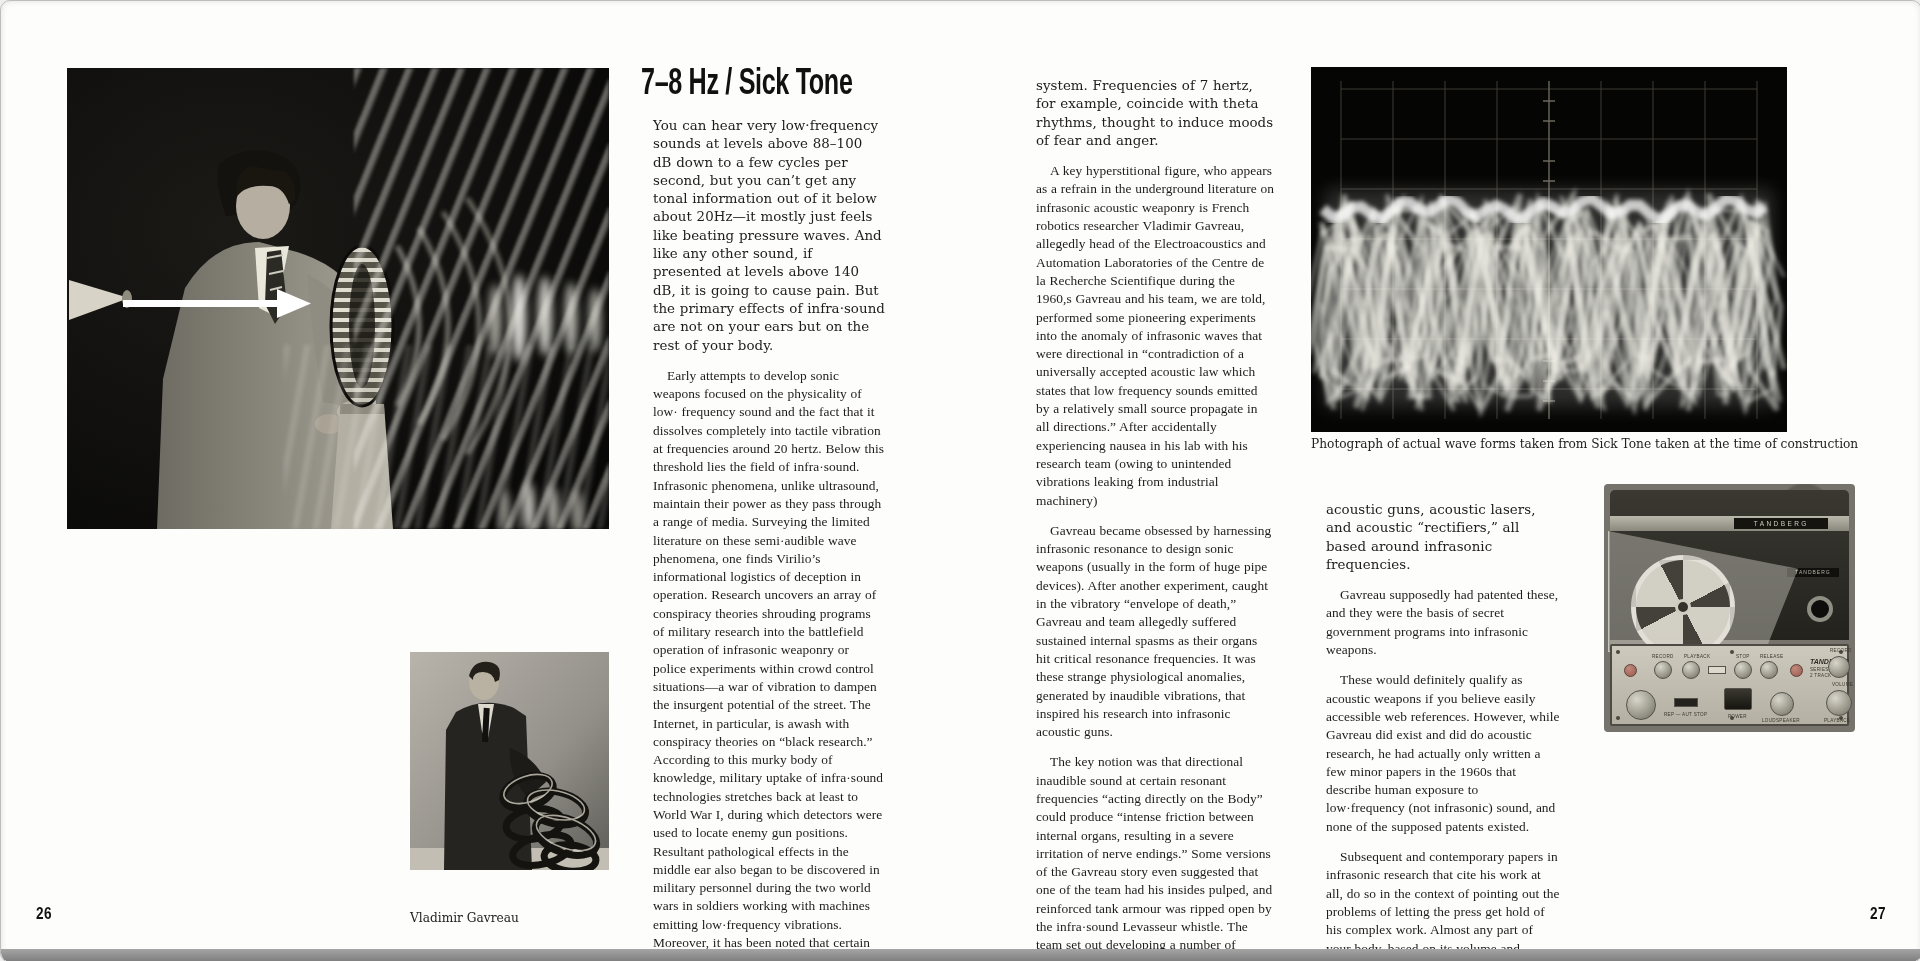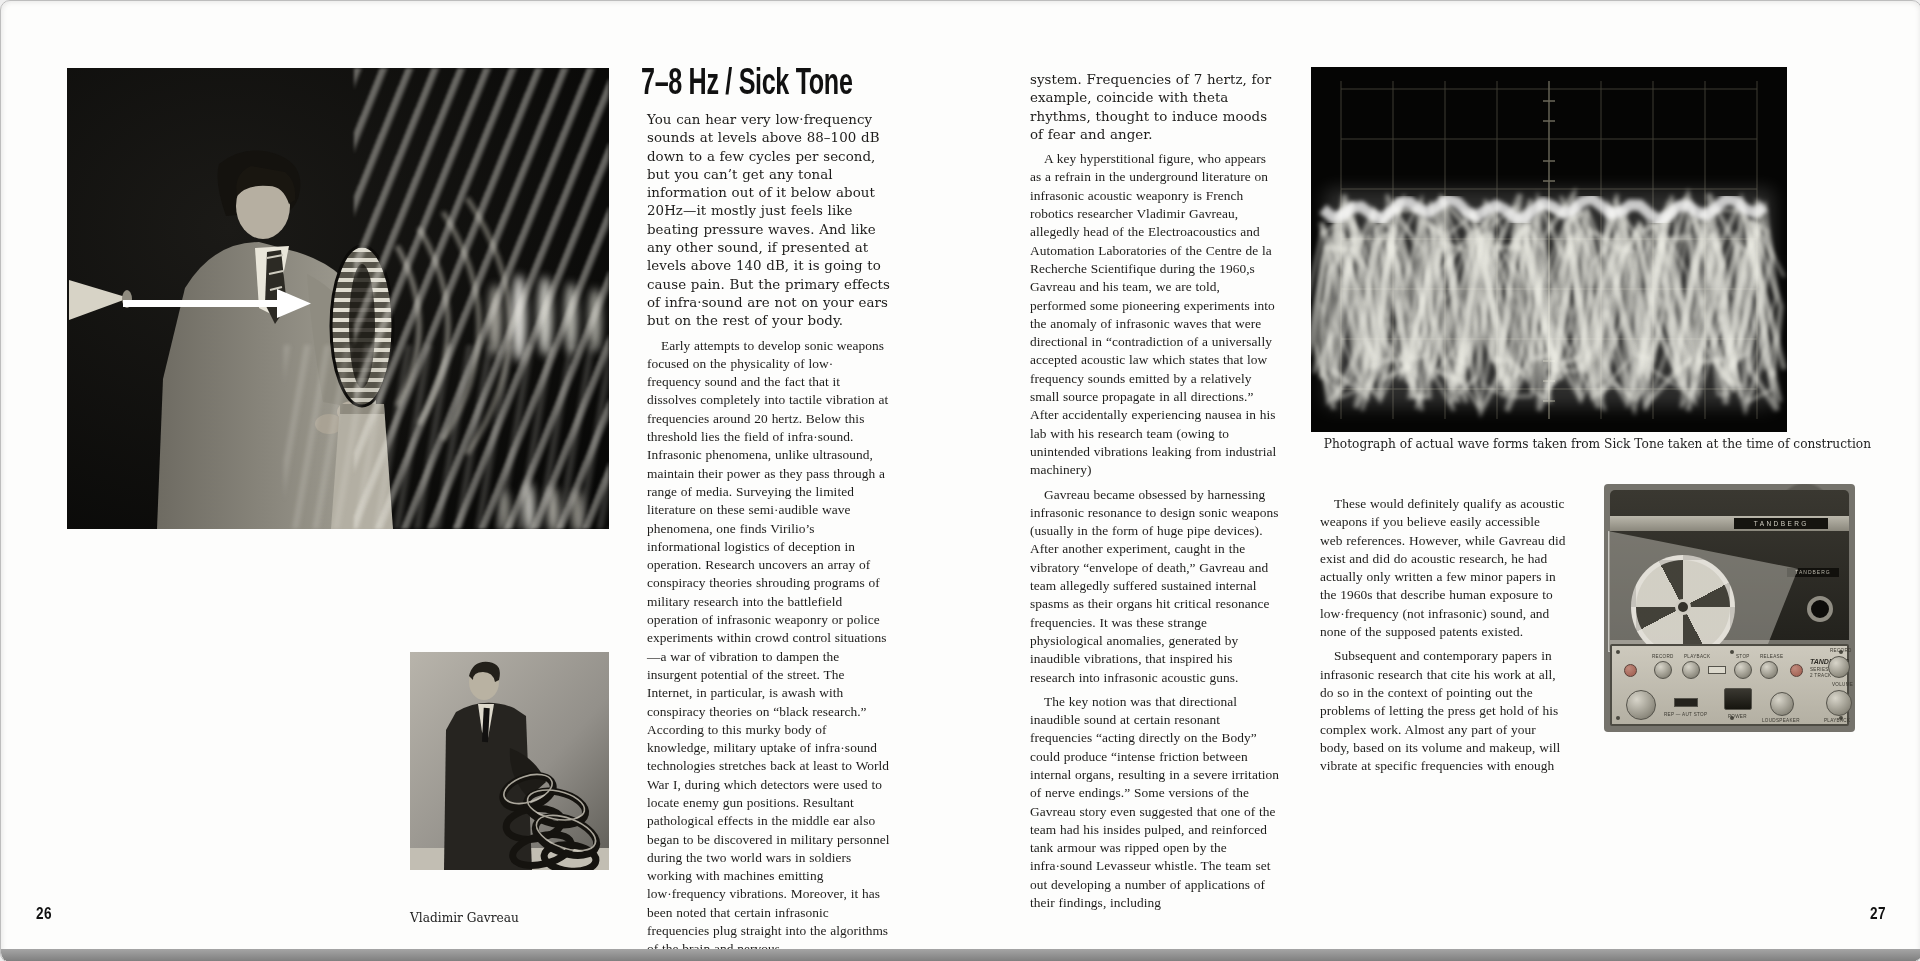--- a/index.html
+++ b/index.html
@@ -4,21 +4,21 @@
 <style>
   html,body{margin:0;padding:0;background:#efefef;}
   .sheet{position:relative;width:1920px;height:961px;background:#fdfdfc;border-radius:10px;
          border:1px solid #bdbdbd;overflow:hidden;font-family:"DejaVu Serif",serif;color:#1d1c1a;
          box-shadow:inset 0 0 6px rgba(0,0,0,.12);}
   .bottom-edge{position:absolute;left:0;right:0;bottom:0;height:13px;
          background:linear-gradient(#a5a5a5,#7c7c7c);border-radius:0 0 9px 9px;}
   .photo{position:absolute;overflow:hidden;background:#0d0d0c;}
   .bodycol{position:absolute;font-size:13.4px;line-height:18.3px;text-align:left;
          word-spacing:.4px;letter-spacing:.05px;}
-  .bodycol p{margin:6px;}
+  .bodycol p{margin:12px;}
   .bodycol p.ind{text-indent:14px;font-family:Liberation Serif, serif;}
   .headline{position:absolute;font-family:"Liberation Sans",sans-serif;font-weight:700;
          font-size:37px;letter-spacing:-.5px;transform:scaleX(.68);transform-origin:0 0;
          white-space:nowrap;color:#111;}
   .caption{position:absolute;font-size:12.2px;color:#222;}
   .pagenum{position:absolute;font-family:"Liberation Sans",sans-serif;font-weight:700;
          font-size:17px;letter-spacing:.5px;transform:scaleX(.8);transform-origin:0 0;color:#111;}
   .pagenum.right{transform-origin:100% 0;}
   
   .stripes{position:absolute;right:0;top:0;width:47%;height:100%;opacity:.75;filter:blur(1.6px);
@@ -244,23 +244,25 @@
     <path d="M10.0 236.0 L29.1 327.0 L10.6 306.4 L16.4 208.1 L44.1 166.6 L33.4 239.5 L25.6 331.8 L54.3 320.4 L56.5 216.0 L39.3 149.4 L61.2 200.6 L77.2 294.4 L57.9 300.3 L67.4 204.1 L93.5 127.9 L80.1 169.6 L75.7 275.1 L104.9 309.0 L103.4 232.1 L88.1 152.2 L112.4 182.0 L125.0 290.2 L105.5 341.7 L118.5 274.4 L142.6 179.9 L127.0 183.1 L126.0 277.9 L155.2 335.7 L150.3 274.5 L137.2 167.2 L163.5 146.7 L172.6 232.4 L153.4 305.5 L169.7 265.5 L191.3 162.8 L174.0 132.7 L176.6 217.7 L205.2 311.5 L197.0 297.7 L186.7 202.3 L214.5 158.3 L219.9 230.6 L201.5 329.7 L221.0 329.0 L239.7 230.3 L221.1 161.4 L227.4 208.7 L254.9 303.9 L243.8 314.8 L236.4 219.0 L265.2 134.8 L267.0 166.3 L250.0 267.6 L272.2 303.5 L287.8 227.3 L268.5 141.9 L278.4 164.5 L304.2 272.3 L290.6 331.5 L286.5 272.2 L315.8 179.4 L313.9 180.5 L298.8 277.5 L323.4 344.1 L335.6 291.2 L316.1 184.3 L329.5 157.6 L353.3 238.9 L337.4 313.5 L336.9 275.9 L366.0 169.0 L360.7 128.5 L347.9 205.2 L374.5 298.7 L383.1 289.1 L363.9 194.0 L380.7 145.0 L402.0 214.2 L384.4 318.6 L387.5 328.3 L416.0 236.3 L407.5 166.9 L397.4 212.3 L425.4 311.4 L430.3 330.2 L412.1 238.0 L432.0 148.6 L450.3 171.4 L431.6 268.9 L438.3 306.5 L465.6 230.2 L454.2 137.6 L447.2 150.5" fill="none" stroke="#f4f3ec" stroke-width="3" stroke-opacity="0.5" filter="url(#wblur)"></path>
         <path d="M22.9 342.1 L3.5 275.2 L14.2 180.3 L39.7 182.5 L25.5 277.0 L22.2 335.3 L51.5 274.7 L48.8 167.1 L34.2 146.0 L59.2 231.5 L70.7 305.2 L51.2 266.0 L65.3 163.4 L88.6 132.8 L72.4 217.4 L72.6 311.6 L101.7 298.7 L95.7 203.4 L83.4 158.6 L110.3 230.2 L118.1 329.5 L99.2 329.4 L116.6 230.7 L137.2 161.1 L119.4 207.7 L123.2 303.0 L151.6 314.6 L142.4 219.3 L133.0 134.7 L161.2 165.6 L165.3 267.0 L147.4 303.7 L167.8 228.2 L185.5 142.5 L166.6 164.5 L174.1 272.2 L201.1 332.0 L189.2 273.2 L182.8 180.1 L211.9 180.3 L212.4 276.9 L196.0 343.9 L219.1 291.5 L233.5 184.4 L214.1 156.9 L225.2 237.8 L250.4 312.9 L236.0 276.1 L233.0 169.3 L262.3 128.3 L259.3 204.7 L244.9 298.7 L270.2 289.9 L281.2 195.0 L261.8 145.5 L276.3 214.0 L299.3 318.6 L282.9 328.9 L283.5 237.0 L312.5 167.0 L306.1 211.6 L294.2 310.6 L321.2 330.0 L328.6 238.2 L309.7 148.3 L327.5 170.5 L347.9 268.0 L329.9 306.4 L334.2 230.8 L362.3 138.1 L352.8 150.4 L343.8 254.4 L372.1 318.7 L375.8 265.7 L358.0 172.7 L378.8 169.6 L396.1 267.7 L377.1 343.7 L385.1 301.4 L411.9 197.3 L399.6 166.5 L393.7 245.4 L422.8 324.4 L422.8 292.5 L406.7 183.6 L430.0 133.1 L444.1 200.8 L424.6 293.1 L436.1 286.6 L461.1 190.0 L446.4 132.9 L443.9 195.3 L473.2 302.1" fill="none" stroke="#f4f3ec" stroke-width="5" stroke-opacity="0.5" filter="url(#wblur)"></path>
         <path d="M-3.1 231.2 L12.2 160.9 L34.6 206.7 L17.8 302.1 L19.2 314.4 L48.1 219.5 L41.0 134.5 L29.7 164.8 L57.0 266.4 L63.7 304.0 L45.0 229.1 L63.4 143.2 L83.1 164.5 L64.9 272.0 L69.9 332.4 L97.9 274.2 L87.8 180.7 L79.3 180.0 L107.9 276.2 L110.8 343.6 L93.3 291.8 L114.7 184.4 L131.3 156.2 L112.2 236.7 L120.9 312.3 L147.4 276.3 L134.5 169.7 L129.3 128.1 L158.5 204.1 L157.8 298.6 L142.0 290.7 L165.9 196.1 L179.2 145.9 L159.7 213.9 L172.0 318.5 L196.5 329.5 L181.4 237.8 L179.6 167.0 L208.8 210.8 L204.7 309.8 L191.1 329.8 L217.0 238.4 L226.8 148.1 L207.5 169.5 L223.1 267.1 L245.3 306.3 L228.3 231.3 L230.1 138.5 L258.9 150.2 L251.4 254.1 L240.4 319.2 L268.0 266.8 L274.1 173.5 L255.6 169.7 L274.4 267.3 L293.8 343.7 L275.4 302.0 L280.9 197.7 L308.7 166.0 L298.2 244.3 L290.1 323.7 L318.8 292.6 L321.3 183.8 L304.0 132.7 L325.6 199.9 L341.9 292.7 L322.7 287.1 L331.8 190.9 L358.1 133.3 L345.0 195.1 L340.1 302.1 L369.4 321.5 L368.2 235.7 L352.7 164.5 L376.8 206.8 L389.7 310.6 L370.2 340.5 L382.9 255.7 L407.2 163.3 L391.8 178.6 L390.4 274.2 L419.7 316.6 L415.1 242.6 L401.8 142.9 L428.0 143.8 L437.3 241.8 L418.1 308.6 L434.1 259.4 L455.9 163.8 L438.7 154.2 L441.0 250.8 L469.7 334.8 L461.9 302.9" fill="none" stroke="#f4f3ec" stroke-width="3" stroke-opacity="0.5" filter="url(#wblur)"></path>
         <path d="M10.3 155.5 L29.0 235.6 L10.4 311.7 L16.7 276.5 L44.2 170.1 L33.1 127.9 L25.7 203.6 L54.5 298.6 L56.3 291.5 L39.3 197.1 L61.5 146.4 L77.1 213.7 L57.8 318.5 L67.6 330.1 L93.5 238.6 L79.9 167.1 L75.8 210.1 L105.1 309.0 L103.2 329.7 L88.1 238.6 L112.7 147.8 L124.9 168.6 L105.4 266.2 L118.8 306.3 L142.6 232.0 L126.8 138.9 L126.1 150.0 L155.3 253.9 L150.0 319.6 L137.2 267.8 L163.8 174.4 L172.4 169.7 L153.3 266.9 L170.0 343.7 L191.3 302.5 L173.7 198.0 L176.8 165.5 L205.3 243.3 L196.8 323.0 L186.7 292.6 L214.7 184.0 L219.7 132.3 L201.4 199.1 L221.2 292.4 L239.6 287.6 L220.9 191.7 L227.6 133.7 L254.9 195.0 L243.5 302.1 L236.5 322.2 L265.4 236.8 L266.7 164.9 L250.0 206.4 L272.5 310.1 L287.7 340.6 L268.3 256.0 L278.6 163.2 L304.3 177.7 L290.3 273.1 L286.6 316.2 L315.9 242.9 L313.6 143.1 L298.8 143.3 L323.6 241.3 L335.4 308.8 L315.9 260.3 L329.7 164.7 L353.2 154.4 L337.2 250.6 L337.0 335.0 L366.2 303.7 L360.5 203.4 L348.0 169.1 L374.7 246.6 L382.9 332.6 L363.8 309.9 L381.0 202.3 L401.9 143.6 L384.2 202.9 L387.7 294.9 L416.1 292.3 L407.2 194.1 L397.5 126.9 L425.6 179.4 L430.1 285.6 L412.1 311.2 L432.2 229.5 L450.2 155.5 L431.4 194.1 L438.5 301.8 L465.7 342.8 L454.0 266.7 L447.3 174.4" fill="none" stroke="#f4f3ec" stroke-width="5" stroke-opacity="0.5" filter="url(#wblur)"></path>
         <path d="M22.8 265.3 L3.4 306.2 L14.4 232.6 L39.7 139.4 L25.3 149.8 L22.3 253.6 L51.6 320.0 L48.6 268.9 L34.2 175.2 L59.5 169.8 L70.5 266.5 L51.1 343.7 L65.6 303.0 L88.6 198.3 L72.2 164.9 L72.7 242.2 L101.8 322.3 L95.4 292.6 L83.5 184.1 L110.5 131.9 L117.9 198.3 L99.1 292.0 L116.8 288.2 L137.2 192.6 L119.2 134.1 L123.4 194.8 L151.6 302.1 L142.2 323.0 L133.1 237.8 L161.4 165.3 L165.1 205.9 L147.3 309.5 L168.1 340.6 L185.4 256.3 L166.4 163.0 L174.3 176.8 L201.2 272.1 L188.9 315.9 L183.0 243.2 L212.1 143.3 L212.2 142.9 L196.0 240.7 L219.3 309.0 L233.4 261.3 L213.9 165.6 L225.4 154.5 L250.4 250.4 L235.7 335.2 L233.2 304.5 L262.5 204.1 L259.0 168.9 L244.9 245.8 L270.4 332.0 L281.0 310.0 L261.6 202.4 L276.6 143.1 L299.3 201.9 L282.6 294.2 L283.6 292.5 L312.6 194.7 L305.8 127.1 L294.2 179.1 L321.5 285.4 L328.4 311.9 L309.6 230.6 L327.8 156.1 L347.8 194.0 L329.7 301.6 L334.4 343.0 L362.4 267.3 L352.6 174.5 L343.8 184.7 L372.3 280.2 L375.6 329.6 L358.0 260.5 L379.1 155.8 L396.0 145.3 L376.9 236.5 L385.3 305.2 L411.9 259.1 L399.3 159.2 L393.8 139.6 L422.9 231.4 L422.6 320.8 L406.6 298.3 L430.3 201.2 L443.9 164.1 L424.4 241.1 L436.4 334.6 L461.1 322.7 L446.2 219.3 L444.0 156.1 L473.3 209.9" fill="none" stroke="#f4f3ec" stroke-width="3" stroke-opacity="0.5" filter="url(#wblur)"></path>
         <path d="M-3.2 288.7 L12.4 193.5 L34.6 134.5 L17.6 194.6 L19.4 302.1 L48.2 323.7 L40.8 238.8 L29.7 165.7 L57.3 205.5 L63.5 308.9 L44.9 340.5 L63.7 256.7 L83.1 162.9 L64.7 175.9 L70.1 271.0 L98.0 315.6 L87.5 243.5 L79.4 143.4 L108.1 142.5 L110.6 240.2 L93.3 309.2 L114.9 262.2 L131.2 166.5 L112.0 154.7 L121.1 250.2 L147.4 335.4 L134.3 305.3 L129.4 204.7 L158.6 168.7 L157.6 245.0 L142.0 331.4 L166.1 310.0 L179.1 202.6 L159.6 142.6 L172.2 200.9 L196.5 293.5 L181.1 292.7 L179.7 195.3 L209.0 127.3 L204.4 178.7 L191.1 285.3 L217.2 312.6 L226.6 231.7 L207.4 156.7 L223.4 193.8 L245.3 301.3 L228.1 343.3 L230.3 267.9 L259.0 174.6 L251.2 183.9 L240.5 279.2 L268.2 329.2 L273.9 260.7 L255.5 155.7 L274.6 144.7 L293.7 235.7 L275.2 305.1 L281.1 259.7 L308.7 159.9 L297.9 139.8 L290.2 231.1 L319.0 321.0 L321.1 299.2 L303.9 202.2 L325.9 164.2 L341.8 240.6 L322.5 334.3 L332.0 322.9 L358.1 219.6 L344.7 155.7 L340.3 208.8 L369.5 301.8 L368.0 304.7 L352.7 206.2 L377.1 129.2 L389.6 170.5 L370.1 273.8 L383.2 304.0 L407.2 224.6 L391.6 145.1 L390.6 176.7 L419.8 285.8 L414.8 336.9 L401.8 270.0 L428.2 178.4 L437.1 185.6 L417.9 283.0 L434.4 341.0 L455.9 279.2 L438.5 172.6 L441.2 153.8 L469.8 239.4 L461.6 309.6" fill="none" stroke="#f4f3ec" stroke-width="5" stroke-opacity="0.5" filter="url(#wblur)"></path>
         <path d="M10.5 167.4 L28.9 154.9 L10.2 250.0 L16.9 335.6 L44.2 306.1 L32.9 205.4 L25.8 168.4 L54.7 244.1 L56.1 330.8 L39.3 310.0 L61.7 202.7 L77.0 142.1 L57.6 199.8 L67.9 292.8 L93.6 292.8 L79.7 195.9 L75.9 127.5 L105.2 178.4 L103.0 285.2 L88.1 313.3 L112.9 232.9 L124.7 157.4 L105.2 193.7 L119.0 301.0 L142.6 343.6 L126.5 268.5 L126.3 174.7 L155.4 183.2 L149.8 278.2 L137.3 328.7 L164.0 260.8 L172.2 155.7 L153.1 144.0 L170.2 234.9 L191.2 304.9 L173.5 260.4 L177.0 160.6 L205.4 139.9 L196.5 230.9 L186.8 321.3 L214.9 300.2 L219.4 203.1 L201.4 164.4 L221.5 240.1 L239.5 333.9 L220.7 323.2 L227.8 219.9 L255.0 155.3 L243.3 207.7 L236.6 300.9 L265.6 304.6 L266.5 206.5 L249.9 129.2 L272.7 169.9 L287.5 273.4 L268.1 304.5 L278.8 225.6 L304.3 145.8 L290.1 176.7 L286.8 285.7 L316.1 337.4 L313.4 270.9 L298.8 178.9 L323.9 185.2 L335.2 282.2 L315.8 340.6 L330.0 279.4 L353.2 172.6 L337.0 153.0 L337.2 238.4 L366.3 309.2 L360.2 266.2 L348.0 161.6 L374.9 130.6 L382.7 214.6 L363.7 306.5 L381.2 290.9 L401.8 195.3 L384.0 153.0 L387.9 227.3 L416.2 327.7 L407.0 327.8 L397.6 230.7 L425.8 164.6 L429.9 214.4 L412.0 310.4 L432.5 320.5 L450.1 223.9 L431.2 139.5 L438.7 170.6 L465.7 270.1 L453.7 302.9 L447.5 223.9" fill="none" stroke="#f4f3ec" stroke-width="3" stroke-opacity="0.5" filter="url(#wblur)"></path>
         <path d="M12.0 142.0 L21.6 150.3 L31.2 148.5 L40.8 140.9 L50.4 139.8 L60.0 147.1 L69.6 151.7 L79.2 145.6 L88.8 136.0 L98.4 134.9 L108.0 141.9 L117.6 145.1 L127.2 138.8 L136.8 132.0 L146.4 135.2 L156.0 145.1 L165.6 149.0 L175.2 143.2 L184.8 138.3 L194.4 142.9 L204.0 151.3 L213.6 151.2 L223.2 142.1 L232.8 135.9 L242.4 139.8 L252.0 146.0 L261.6 143.5 L271.2 134.5 L280.8 131.3 L290.4 138.7 L300.0 146.6 L309.6 144.9 L319.2 138.1 L328.8 138.2 L338.4 146.9 L348.0 153.0 L357.6 148.1 L367.2 139.4 L376.8 138.6 L386.4 145.4 L396.0 147.8 L405.6 140.2 L415.2 131.9 L424.8 133.8 L434.4 142.4 L444.0 145.5 L453.6 139.5" fill="none" stroke="#ffffff" stroke-width="11" stroke-opacity="0.75" filter="url(#wblur)"></path>
       </svg>
   </div>
-  <div class="caption" style="left:1310px;top:436px;width:560px;text-align:right;">Photograph of actual wave forms taken from Sick Tone taken at the time of construction</div>
+  <div class="caption" style="left:1310px;top:436px;width:560px;">Photograph of actual wave forms taken from Sick Tone taken at the time of construction</div>
 
   <div class="bodycol" style="left:1313px;top:488px;width:258px;">
+    <p>acoustic guns, acoustic lasers, and acoustic “rectifiers,” all based around infrasonic frequencies.</p>
+    <p class="ind">Gavreau supposedly had patented these, and they were the basis of secret government programs into infrasonic weapons.</p>
     <p class="ind">These would definitely qualify as acoustic weapons if you believe easily accessible web references. However, while Gavreau did exist and did do acoustic research, he had actually only written a few minor papers in the 1960s that describe human exposure to low·frequency (not infrasonic) sound, and none of the supposed patents existed.</p>
     <p class="ind">Subsequent and contemporary papers in infrasonic research that cite his work at all, do so in the context of pointing out the problems of letting the press get hold of his complex work. Almost any part of your body, based on its volume and makeup, will vibrate at specific frequencies with enough</p>
   </div>
 
   <div class="tb" style="left:1603px;top:483px;width:251px;height:248px;">
     <div class="tb-deck">
       <div class="tb-strip">
         <div class="tb-plate">TANDBERG</div>
       </div>
       <div class="tb-plate2">TANDBERG</div>

